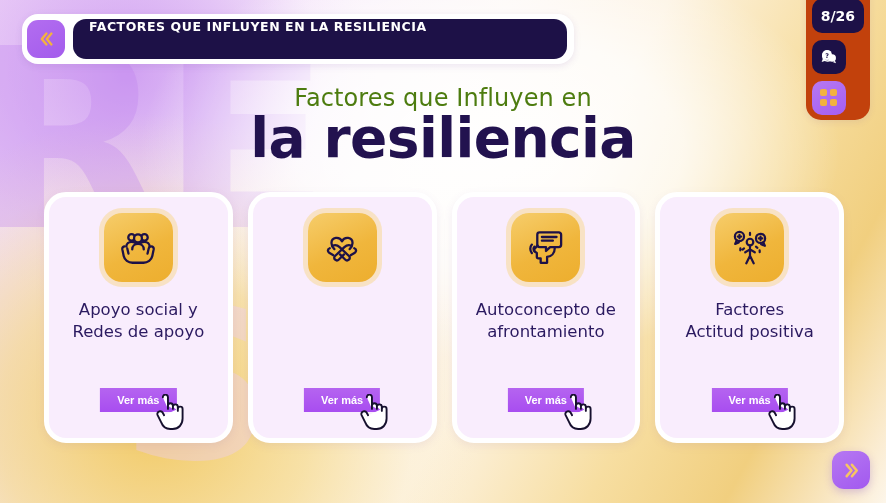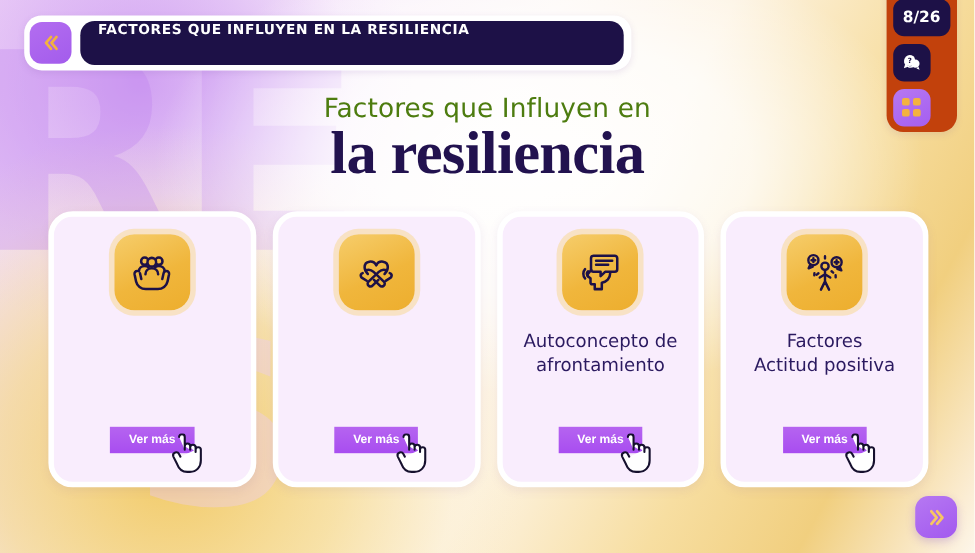--- a/index.html
+++ b/index.html
@@ -239,21 +239,20 @@
     position: absolute;
     top: 109px;
     left: 0;
     width: 886px;
     text-align: center;
     font-size: 55px;
     font-weight: 800;
     color: #22124f;
     letter-spacing: -.6px;
     line-height: 1.08;
-    font-family: Liberation Serif, serif;
   }
 
   
   .cards {
     position: absolute;
     top: 192px;
     left: 44px;
     width: 800px;
     height: 251px;
     display: flex;
@@ -405,20 +404,22 @@
             <circle cx="31" cy="12.5" r="3.6"></circle>
             <circle cx="24" cy="13.5" r="4.3" fill="#f0b63c"></circle>
             <path d="M11.3 22.5c0-3.1 2.5-5.2 5.7-5.2 1.5 0 2.8.4 3.8 1.2"></path>
             <path d="M36.7 22.5c0-3.1-2.5-5.2-5.7-5.2-1.5 0-2.8.4-3.8 1.2"></path>
             <path d="M17.7 25.5c0-3.5 2.8-5.9 6.3-5.9s6.3 2.4 6.3 5.9" fill="#f0b63c"></path>
             <path d="M9.5 22.2c-1.8 0-2.9 1.5-2.6 3.3l1.5 7.2c.9 4.3 5 7.4 9.6 7.4h12c4.6 0 8.7-3.1 9.6-7.4l1.5-7.2c.3-1.8-.8-3.3-2.6-3.3-1.4 0-2.5 1-2.8 2.3l-1.3 5.6"></path>
             <path d="M13.6 30.1l-1.3-5.6"></path>
           </g>
         </svg>
       </div>
+      <div class="card-label">Apoyo social y
+Redes de apoyo</div>
       <button class="btn-more">Ver más</button>
       <svg class="cursor-hand" viewBox="0 0 34 40">
         <path d="M10.5 3.5c0-1.6 1.2-2.8 2.7-2.8s2.7 1.2 2.7 2.8v12.2m0-3.4c0-1.5 1.2-2.6 2.6-2.6s2.6 1.1 2.6 2.6v3.4m0-2.2c0-1.5 1.2-2.6 2.6-2.6s2.6 1.1 2.6 2.6v4.3m0-2.1c0-1.4 1.1-2.4 2.5-2.4s2.5 1 2.5 2.4v10.2c0 6.2-4.1 10.9-10.4 10.9h-2.6c-5.3 0-8-2.8-9.6-7.2L5 22.2c-.6-1.6.2-3.3 1.8-3.9 1.4-.5 2.9.1 3.6 1.4l1.4 2.6" fill="#ffffff" stroke="#16102e" stroke-width="2" stroke-linejoin="round" stroke-linecap="round"></path>
       </svg>
     </div>
 
     <div class="card">
       <div class="icon-tile">
         <svg width="44" height="44" viewBox="0 0 48 48" fill="none">
           <g stroke="#1d1147" stroke-width="2.5" stroke-linecap="round" stroke-linejoin="round">

